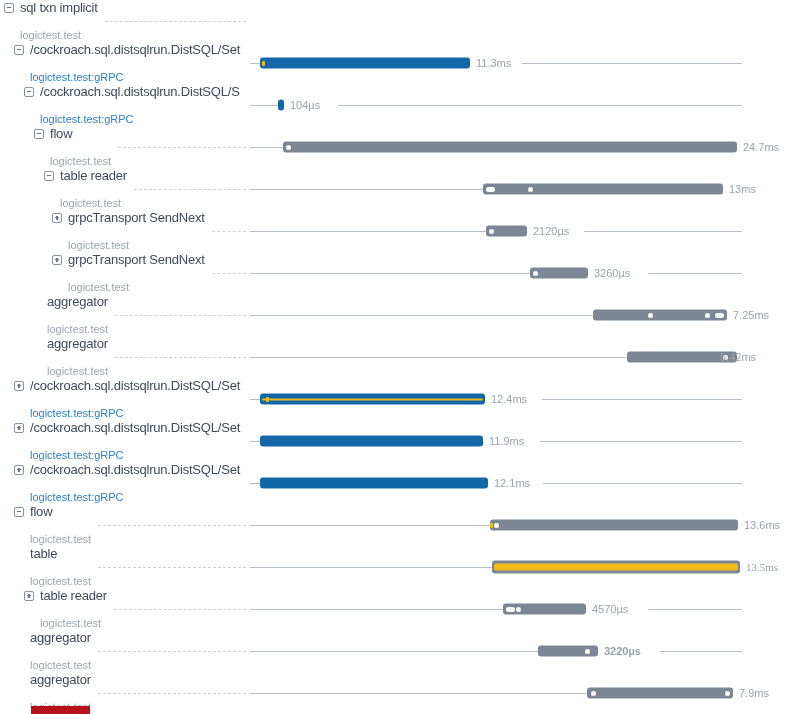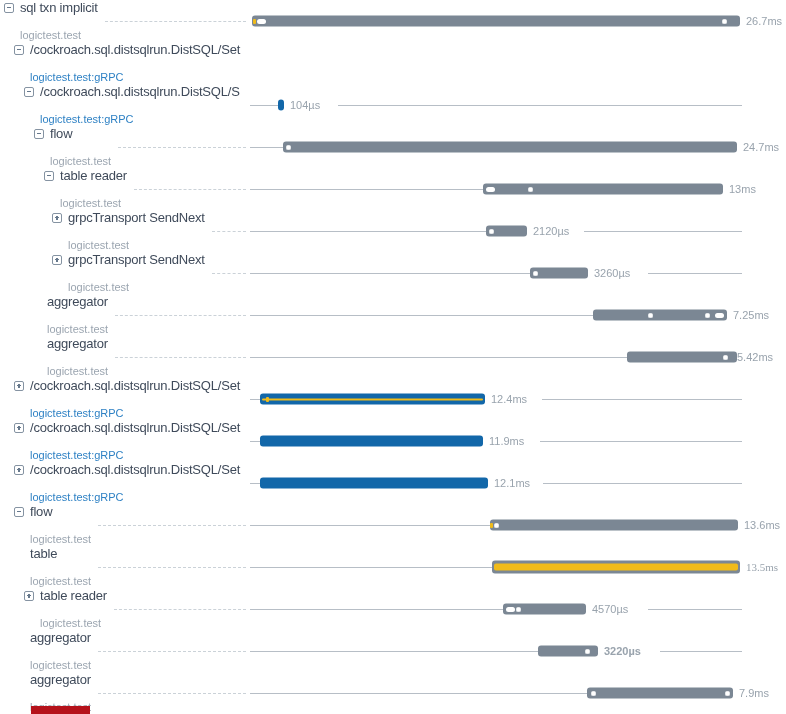--- a/index.html
+++ b/index.html
@@ -60,42 +60,42 @@
           <div class="title-line">
             <span class="toggle">
               <span class="tg-h"></span>
             </span>
             <span class="name">sql txn implicit</span>
           </div>
           <div class="sub sub-gray" style="margin-left: 16px;">logictest.test</div>
         </div>
         <div class="dash"></div>
       </div>
-      <div class="tl">
-        <div class="bar gray" style="left: 2px; width: 488px;">
-          <span class="mark mark-ytick" style="left: 1px;"></span>
-          <span class="mark mark-pill" style="left: 5px;"></span>
-          <span class="mark mark-dot" style="left: 470px;"></span>
-        </div>
-        <div class="dur" style="left: 496px;">26.7ms</div>
-      </div>
     </div>
     <div class="row">
       <div class="left">
         <div class="indent" style="width: 14px;"></div>
         <div class="labels">
           <div class="title-line">
             <span class="toggle">
               <span class="tg-h"></span>
             </span>
             <span class="name">/cockroach.sql.distsqlrun.DistSQL/Set</span>
           </div>
           <div class="sub sub-blue" style="margin-left: 16px;">logictest.test:gRPC</div>
         </div>
         <div class="dash"></div>
+      </div>
+      <div class="tl">
+        <div class="lead" style="left: 0px; width: 10px;"></div>
+        <div class="bar blue" style="left: 10px; width: 210px;">
+          <span class="mark mark-ytick" style="left: 2px;"></span>
+        </div>
+        <div class="dur" style="left: 226px;">11.3ms</div>
+        <div class="trail" style="left: 272px; width: 220px;"></div>
       </div>
     </div>
     <div class="row">
       <div class="left">
         <div class="indent" style="width: 24px;"></div>
         <div class="labels">
           <div class="title-line">
             <span class="toggle">
               <span class="tg-h"></span>
             </span>
@@ -235,21 +235,21 @@
           </div>
           <div class="sub sub-gray">logictest.test</div>
         </div>
         <div class="dash"></div>
       </div>
       <div class="tl">
         <div class="lead" style="left: 0px; width: 377px;"></div>
         <div class="bar gray" style="left: 377px; width: 110px;">
           <span class="mark mark-dot" style="left: 96px;"></span>
         </div>
-        <div class="dur" style="left: 487px; text-align: right;">5.42ms</div>
+        <div class="dur" style="left: 470px; text-align: right;">5.42ms</div>
       </div>
     </div>
     <div class="row">
       <div class="left">
         <div class="indent" style="width: 14px;"></div>
         <div class="labels">
           <div class="title-line">
             <span class="toggle">
               <span class="tg-h"></span>
               <span class="tg-v"></span>

